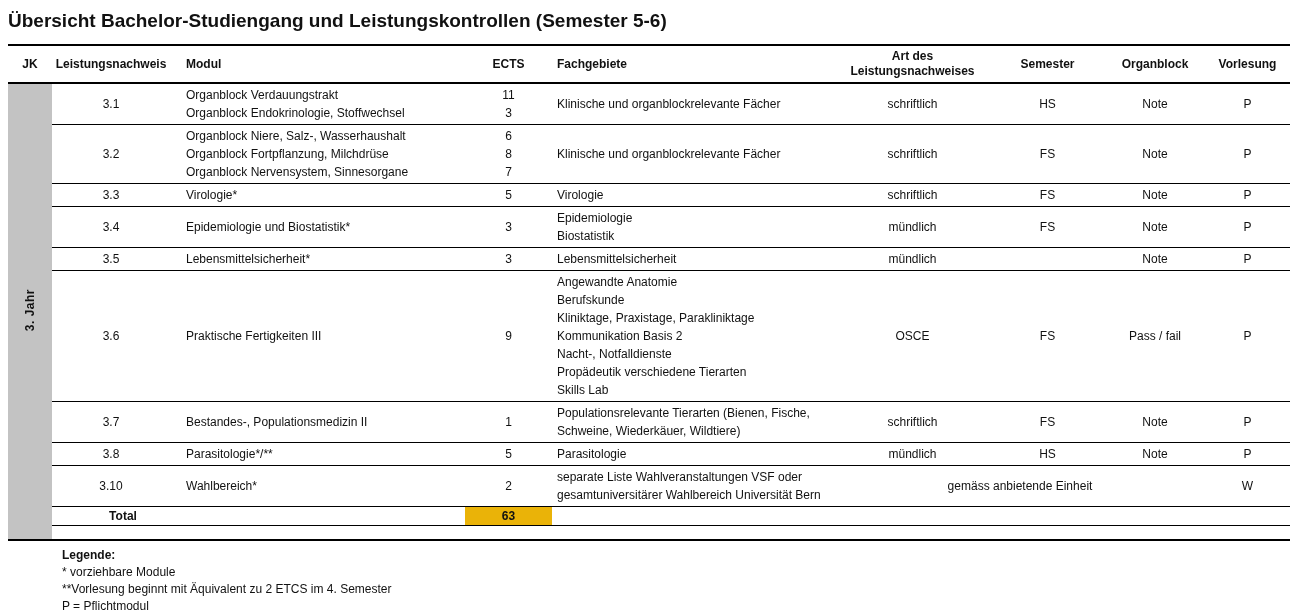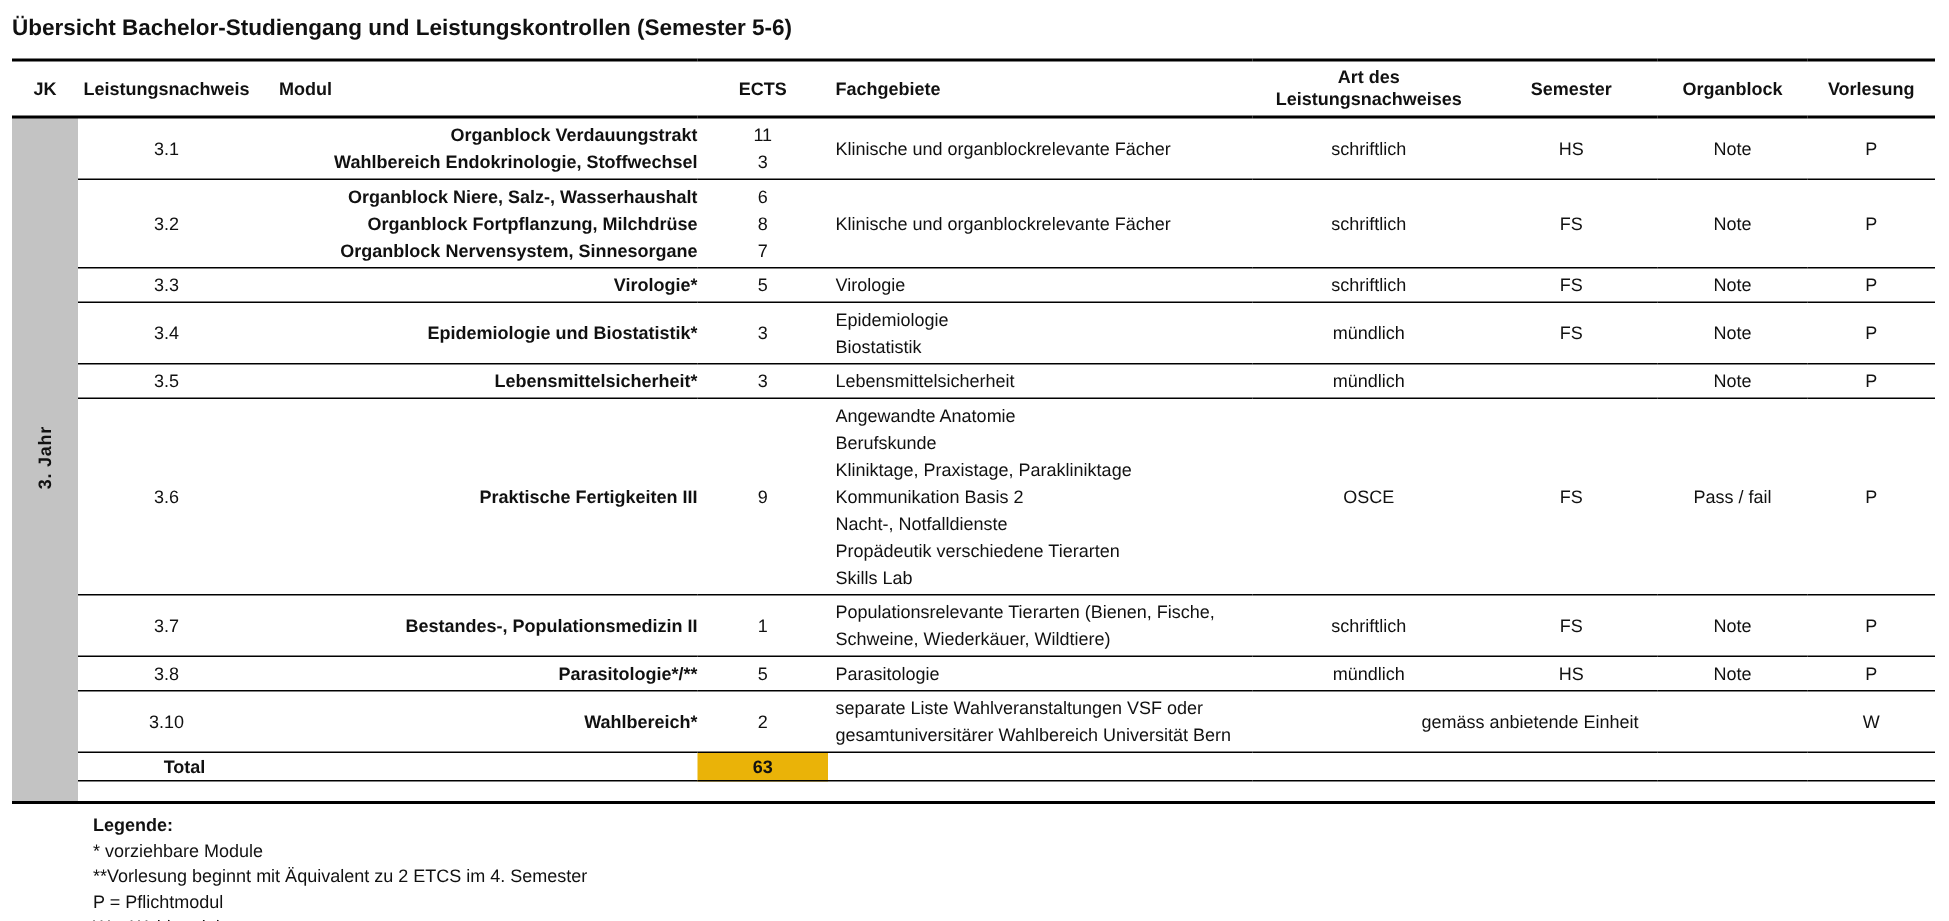--- a/index.html
+++ b/index.html
@@ -3,38 +3,38 @@
 <meta charset="utf-8">
 <style>
   html,body{margin:0;padding:0;background:#ffffff;}
   body{
     width:1299px;height:614px;
     font-family:"Liberation Sans","DejaVu Sans",sans-serif;
     color:#111;font-size:12px;
     overflow:hidden;
   }
   .page{padding:8px 0 0 8px;}
-  .doc-title{font-weight:bold;font-size:15px;margin:2px 0 12px 0;}
+  .doc-title{font-weight:bold;font-size:19px;margin:2px 0 12px 0;}
   table.curriculum{
     border-collapse:collapse;table-layout:fixed;width:1282px;
   }
   th{
     border-top:2px solid #000;border-bottom:2px solid #000;
     font-weight:bold;vertical-align:middle;padding:3px 2px;
     line-height:15px;font-size:12px;text-align:center;
   }
   th.h-modul{text-align:left;padding-left:16px;}
   th.h-fach{text-align:left;padding-left:5px;}
   td{
     border-bottom:1px solid #000;vertical-align:middle;padding:2px 0;
     font-size:12px;
   }
   .line{line-height:18px;white-space:nowrap;overflow:hidden;}
   .c-nr{text-align:center;font-weight:normal;}
-  .c-modul{text-align:right;padding-left:16px;font-weight:bold;}
+  .c-modul{text-align:left;padding-left:16px;font-weight:normal;}
   .c-ects{text-align:center;}
   .c-fach{text-align:left;padding-left:5px;}
   .c-art,.c-sem,.c-bew,.c-typ{text-align:center;}
   .jk-cell{
     border-bottom:none;text-align:center;vertical-align:middle;
   }
   .jk-label{
     writing-mode:vertical-rl;transform:rotate(180deg);
     display:inline-block;font-weight:bold;letter-spacing:0.5px;
   }
@@ -78,21 +78,21 @@
       </tr>
     </thead>
     <tbody>
         <tr>
           <td class="jk-cell" rowspan="11" style="background: rgb(195, 195, 195);"><span class="jk-label">3. Jahr</span></td>
           <td class="c-nr">
             <div class="line">3.1</div>
           </td>
           <td class="c-modul">
             <div class="line">Organblock Verdauungstrakt</div>
-            <div class="line">Wahlbereich Endokrinologie, Stoffwechsel</div>
+            <div class="line">Organblock Endokrinologie, Stoffwechsel</div>
           </td>
           <td class="c-ects">
             <div class="line">11</div>
             <div class="line">3</div>
           </td>
           <td class="c-fach">
             <div class="line">Klinische und organblockrelevante Fächer</div>
           </td>
           <td class="c-art">schriftlich</td>
           <td class="c-sem">HS</td>

